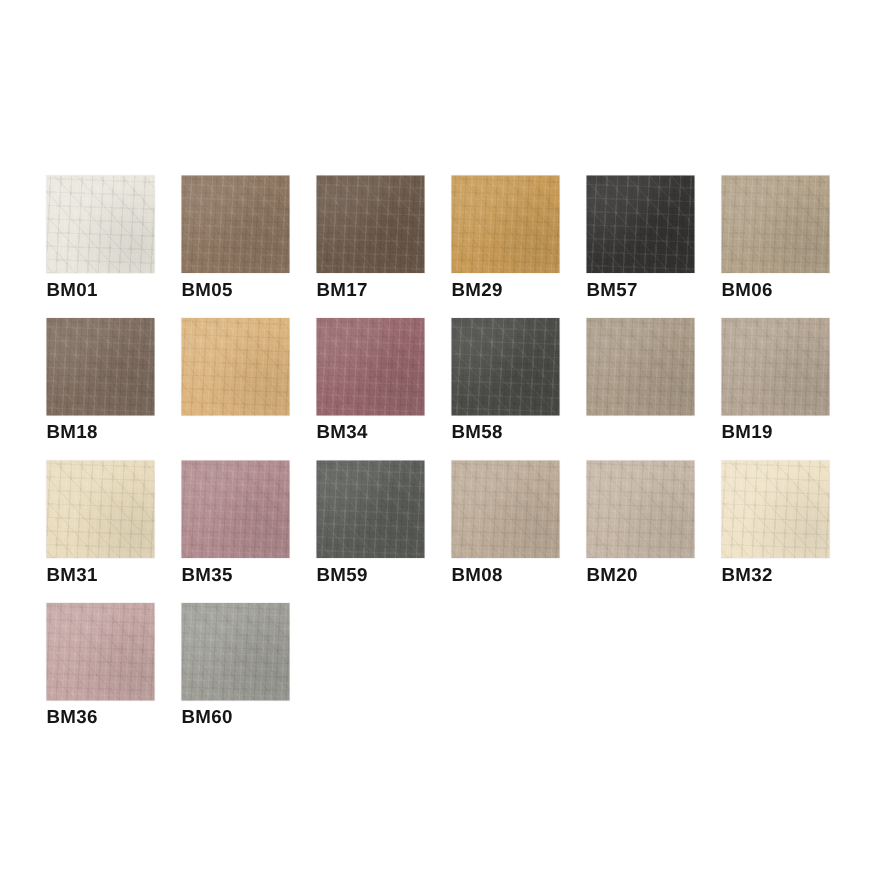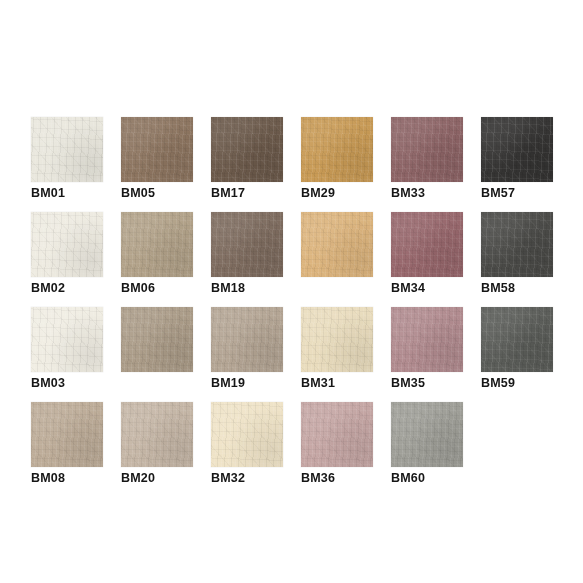--- a/index.html
+++ b/index.html
@@ -163,47 +163,29 @@
       <div class="swatch-cell">
         <div class="swatch-chip" style="background-color: rgb(200, 154, 85);">
           <div class="tex-a"></div>
           <div class="tex-b"></div>
           <div class="tex-c"></div>
           <div class="tex-d"></div>
         </div>
         <div class="swatch-label">BM29</div>
       </div>
       <div class="swatch-cell">
-        <div class="swatch-chip" style="background-color: rgb(141, 100, 102);">
-          <div class="tex-a"></div>
-          <div class="tex-b"></div>
-          <div class="tex-c"></div>
-          <div class="tex-d"></div>
-        </div>
-        <div class="swatch-label">BM33</div>
-      </div>
-      <div class="swatch-cell">
         <div class="swatch-chip" style="background-color: rgb(53, 52, 51);">
           <div class="tex-a"></div>
           <div class="tex-b"></div>
           <div class="tex-c"></div>
           <div class="tex-d"></div>
         </div>
         <div class="swatch-label">BM57</div>
       </div>
       <div class="swatch-cell">
-        <div class="swatch-chip" style="background-color: rgb(238, 235, 225);">
-          <div class="tex-a"></div>
-          <div class="tex-b"></div>
-          <div class="tex-c"></div>
-          <div class="tex-d"></div>
-        </div>
-        <div class="swatch-label">BM02</div>
-      </div>
-      <div class="swatch-cell">
         <div class="swatch-chip" style="background-color: rgb(178, 162, 137);">
           <div class="tex-a"></div>
           <div class="tex-b"></div>
           <div class="tex-c"></div>
           <div class="tex-d"></div>
         </div>
         <div class="swatch-label">BM06</div>
       </div>
       <div class="swatch-cell">
         <div class="swatch-chip" style="background-color: rgb(126, 108, 95);">
@@ -232,29 +214,20 @@
         <div class="swatch-label">BM34</div>
       </div>
       <div class="swatch-cell">
         <div class="swatch-chip" style="background-color: rgb(75, 75, 72);">
           <div class="tex-a"></div>
           <div class="tex-b"></div>
           <div class="tex-c"></div>
           <div class="tex-d"></div>
         </div>
         <div class="swatch-label">BM58</div>
-      </div>
-      <div class="swatch-cell">
-        <div class="swatch-chip" style="background-color: rgb(240, 237, 227);">
-          <div class="tex-a"></div>
-          <div class="tex-b"></div>
-          <div class="tex-c"></div>
-          <div class="tex-d"></div>
-        </div>
-        <div class="swatch-label">BM03</div>
       </div>
       <div class="swatch-cell">
         <div class="swatch-chip" style="background-color: rgb(171, 156, 136);">
           <div class="tex-a"></div>
           <div class="tex-b"></div>
           <div class="tex-c"></div>
           <div class="tex-d"></div>
         </div>
       </div>
       <div class="swatch-cell">

